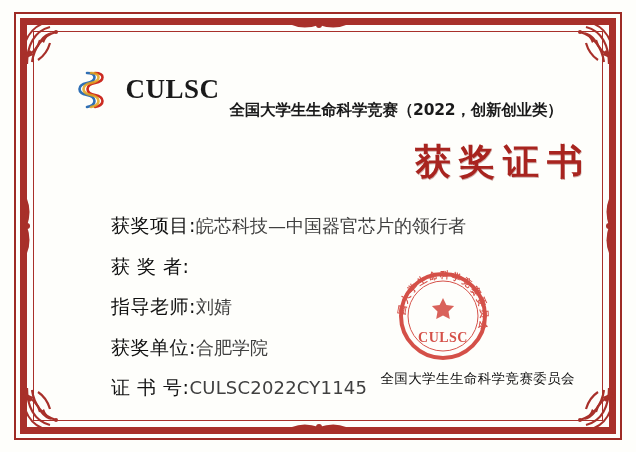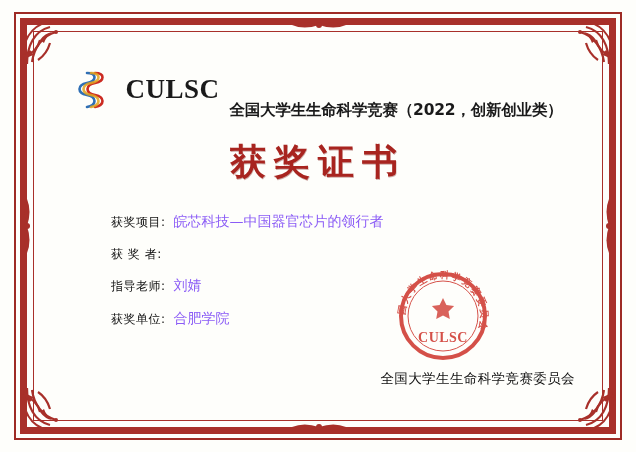--- a/index.html
+++ b/index.html
@@ -109,21 +109,21 @@
   .header-title {
     font-family: "DejaVu Sans", sans-serif;
     font-size: 15.5px;
     font-weight: bold;
     color: #1a1a1a;
     letter-spacing: -0.2px;
     margin-top: 42px;
   }
 
   .main-title {
-    text-align: center;
+    text-align: right;
     margin-top: 17px;
     font-family: "DejaVu Serif", serif;
     font-weight: bold;
     font-size: 36px;
     letter-spacing: 8px;
     color: #a8241f;
     text-shadow: 0.5px 0.5px 0 rgba(120,20,15,0.35);
   }
 
   .fields {
@@ -132,30 +132,30 @@
   }
   .field-row {
     display: flex;
     align-items: baseline;
     margin-bottom: 14.5px;
     font-size: 14px;
     color: #111111;
   }
   .field-label {
     font-family: "DejaVu Sans", sans-serif;
-    font-size: 12px;
+    font-size: 19px;
     color: #111;
     white-space: nowrap;
     letter-spacing: 0.5px;
   }
   .field-value {
     font-family: "DejaVu Sans", sans-serif;
-    font-size: 14px;
-    color: #8b5cf6;
-    margin-left: 8px;
+    font-size: 18px;
+    color: #404040;
+    margin-left: 0;
     white-space: nowrap;
   }
   .field-value.mono {
     font-family: "DejaVu Sans", sans-serif;
     letter-spacing: 0.2px;
   }
 
   
   .signature {
     position: absolute;
@@ -331,20 +331,24 @@
       <div class="field-row">
         <span class="field-label">获 奖 者:</span>
       </div>
       <div class="field-row">
         <span class="field-label">指导老师:</span>
         <span class="field-value">刘婧</span>
       </div>
       <div class="field-row">
         <span class="field-label">获奖单位:</span>
         <span class="field-value">合肥学院</span>
+      </div>
+      <div class="field-row">
+        <span class="field-label">证 书 号:</span>
+        <span class="field-value mono">CULSC2022CY1145</span>
       </div>
     </div>
 
     <div class="signature">
       <div class="sig-line">全国大学生生命科学竞赛委员会</div>
     </div>
 
     <div class="seal">
       <svg viewBox="0 0 104 104">
         <defs>

